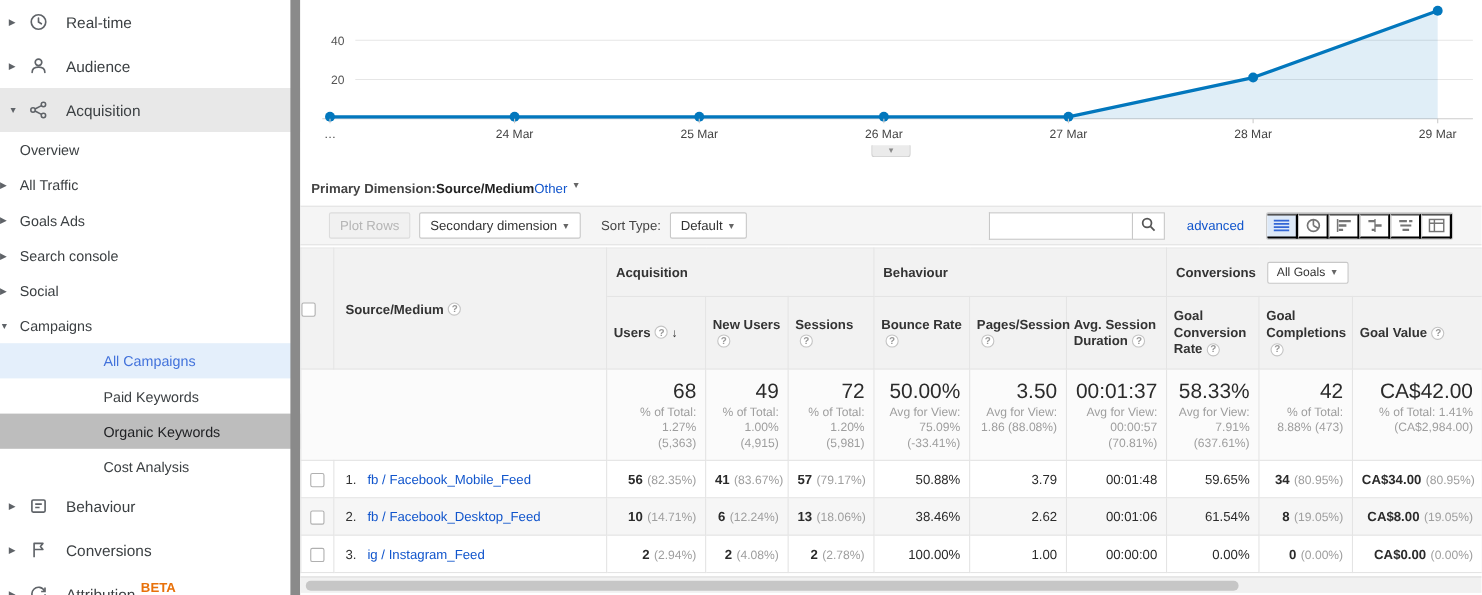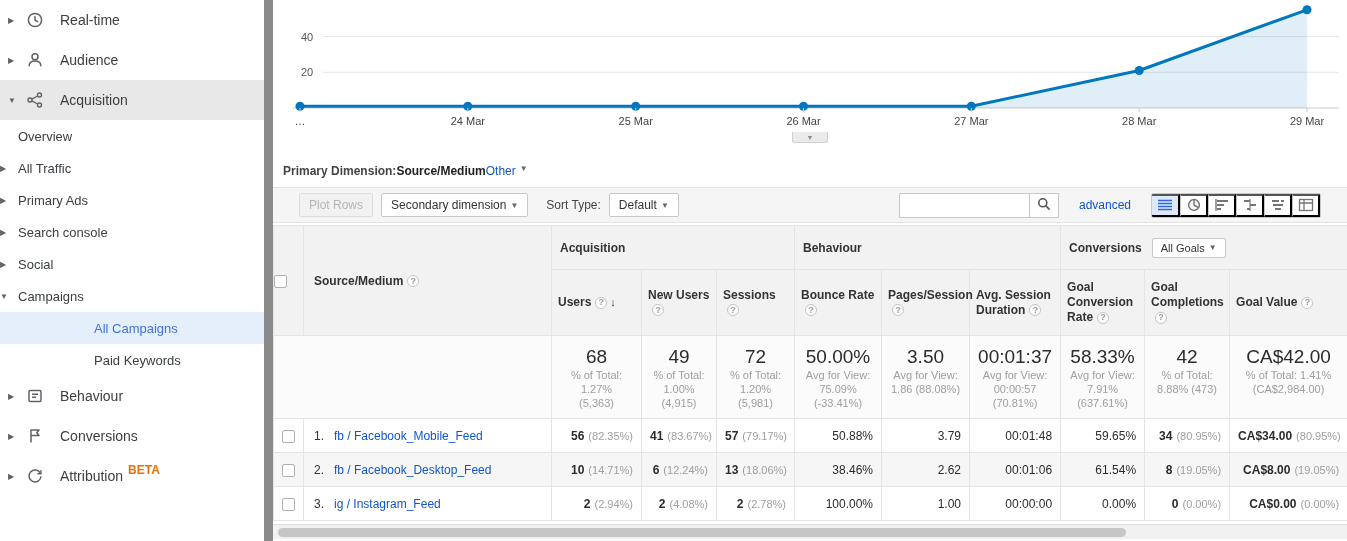--- a/index.html
+++ b/index.html
@@ -55,21 +55,21 @@
 .gatable thead th{background:#f2f2f2;font-weight:bold;color:#333;text-align:left;vertical-align:middle}
 .group-th{height:44px;padding:6px 8px;font-size:12px}
 .gflex{display:flex;align-items:center;gap:10px}
 .goals-btn{font-size:11px;padding:3px 8px}
 .col-th{height:64px;padding:10px 6px;vertical-align:top;line-height:15px}
 .th-dim{padding-left:10px}
 .help{display:inline-flex;align-items:center;justify-content:center;width:12px;height:12px;border:1px solid #c4c4c4;border-radius:50%;color:#9a9a9a;font-size:9px;margin-left:4px;vertical-align:middle;cursor:pointer;background:#fff;line-height:1}
 .sort-arrow{margin-left:3px;font-size:11px;color:#333}
 .cb{display:inline-block;width:13px;height:13px;border:1px solid #b0b0b0;border-radius:2px;background:#fff;cursor:pointer;vertical-align:middle}
 .check-cell{text-align:center;vertical-align:middle}
-.sum-td{background:#fbfbfb;text-align:center;vertical-align:top;padding:10px 8px 8px;height:82px}
+.sum-td{background:#fbfbfb;text-align:right;vertical-align:top;padding:10px 8px 8px;height:82px}
 .big{font-size:19px;color:#2b2b2b}
 .sub{font-size:11px;color:#9e9e9e;line-height:13px;margin-top:1px}
 .data-td{text-align:right;padding:0 8px;white-space:nowrap;height:34px;vertical-align:middle}
 .val-main{font-weight:bold;color:#2b2b2b}
 .val-plain{color:#2b2b2b}
 .val-pct{color:#9e9e9e;font-size:11px;margin-left:4px}
 .dim-td{padding:0 6px;white-space:nowrap;height:34px;vertical-align:middle}
 .rank{display:inline-block;width:24px;color:#333;text-align:left;padding-left:4px}
 .src-link{color:#1155cc;cursor:pointer;text-decoration:none}
 tr.alt td{background:#f6f6f6}
@@ -118,39 +118,45 @@
       <div class="side-item lvl1">
         <span class="tri"></span>
         <span class="lbl">Overview</span>
       </div>
       <div class="side-item lvl1">
         <span class="tri">▶</span>
         <span class="lbl">All Traffic</span>
       </div>
       <div class="side-item lvl1">
         <span class="tri">▶</span>
-        <span class="lbl">Primary Ads</span>
+        <span class="lbl">Goals Ads</span>
       </div>
       <div class="side-item lvl1">
         <span class="tri">▶</span>
         <span class="lbl">Search console</span>
       </div>
       <div class="side-item lvl1">
         <span class="tri">▶</span>
         <span class="lbl">Social</span>
       </div>
       <div class="side-item lvl1">
         <span class="tri">▼</span>
         <span class="lbl">Campaigns</span>
       </div>
       <div class="side-item lvl2 selected">
         <span class="lbl">All Campaigns</span>
       </div>
       <div class="side-item lvl2">
         <span class="lbl">Paid Keywords</span>
+      </div>
+      <div class="side-item lvl2 highlighted">
+        <span class="lbl">Organic Keywords</span>
+      </div>
+      <div class="side-item lvl2">
+        <span class="lbl">Cost Analysis</span>
       </div>
       <div class="side-item lvl0">
         <span class="tri">▶</span>
         <span class="icon">
           <svg width="18" height="18" viewBox="0 0 18 18">
             <rect x="3" y="3.5" width="12" height="11" rx="1.2" fill="none" stroke="#5f6368" stroke-width="1.5"></rect>
             <path d="M6 7.3h6M6 10.3h4" stroke="#5f6368" stroke-width="1.4"></path>
           </svg>
         </span>
         <span class="lbl">Behaviour</span>

